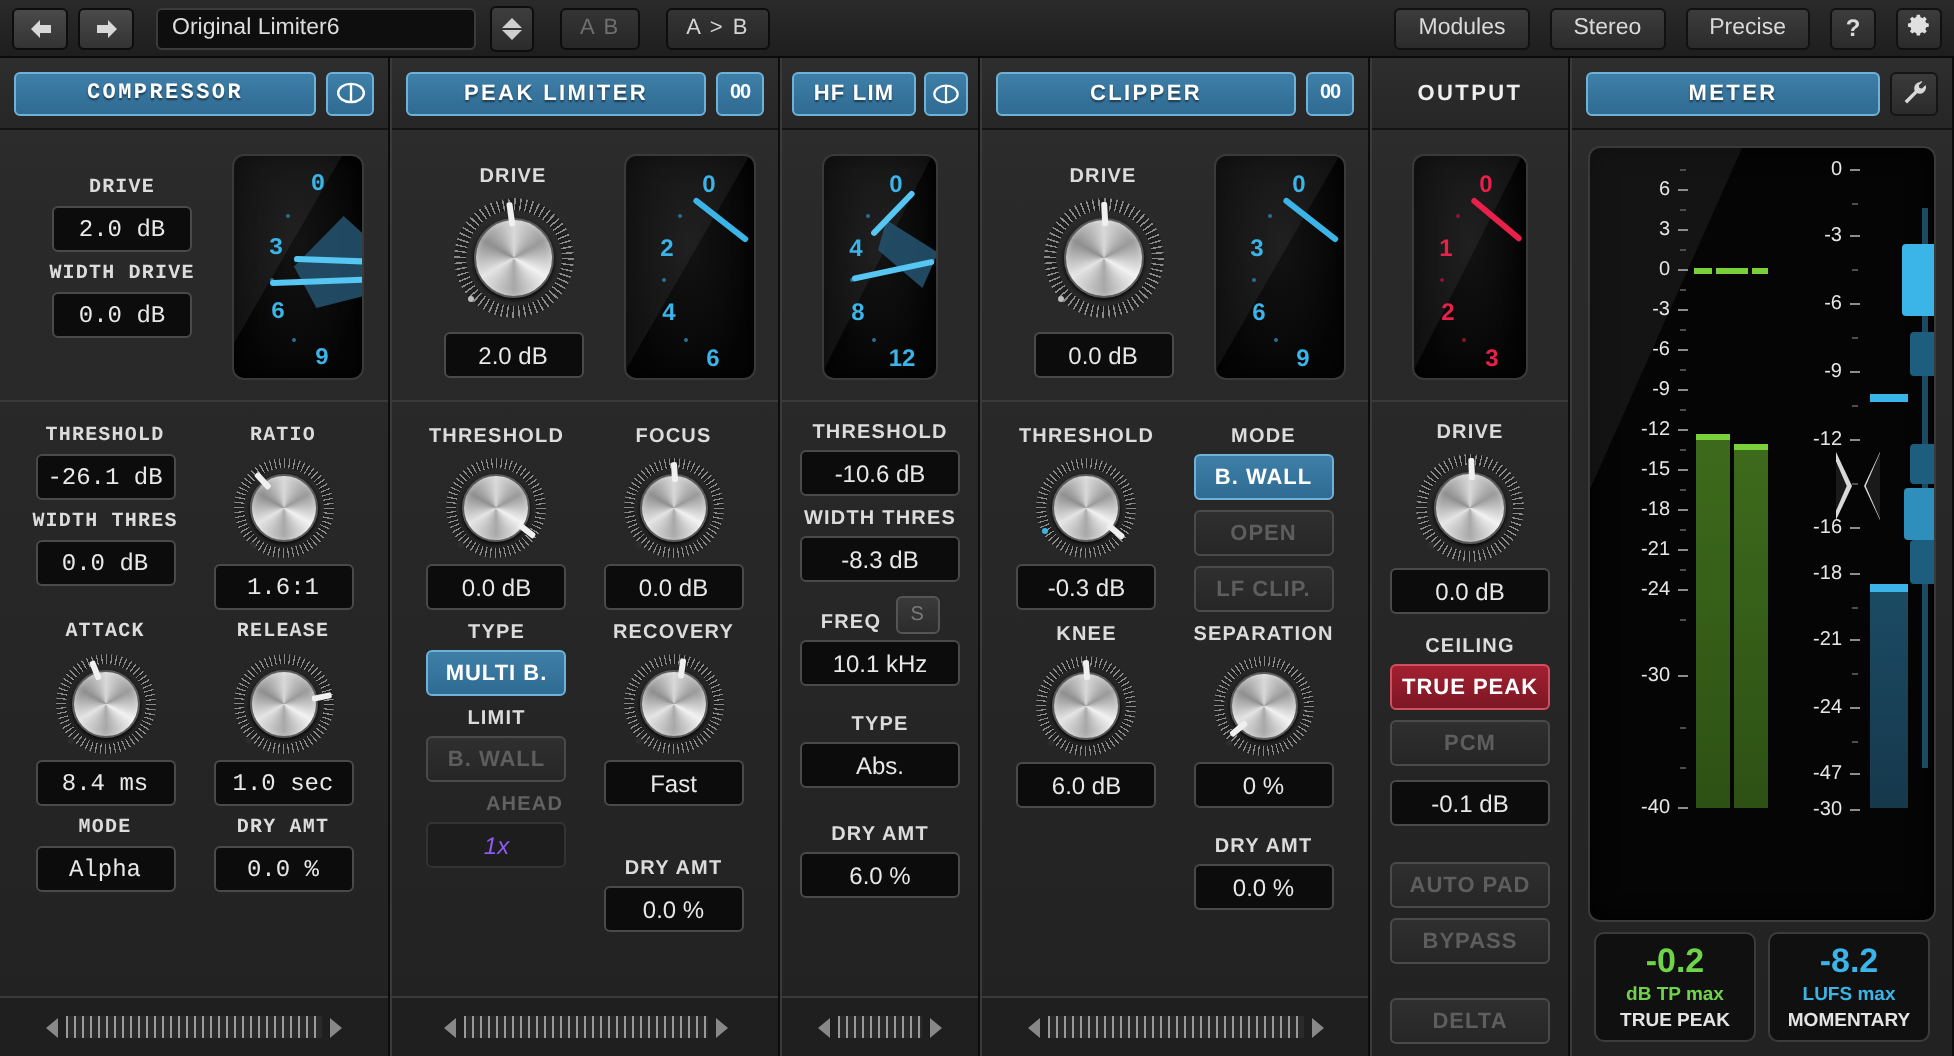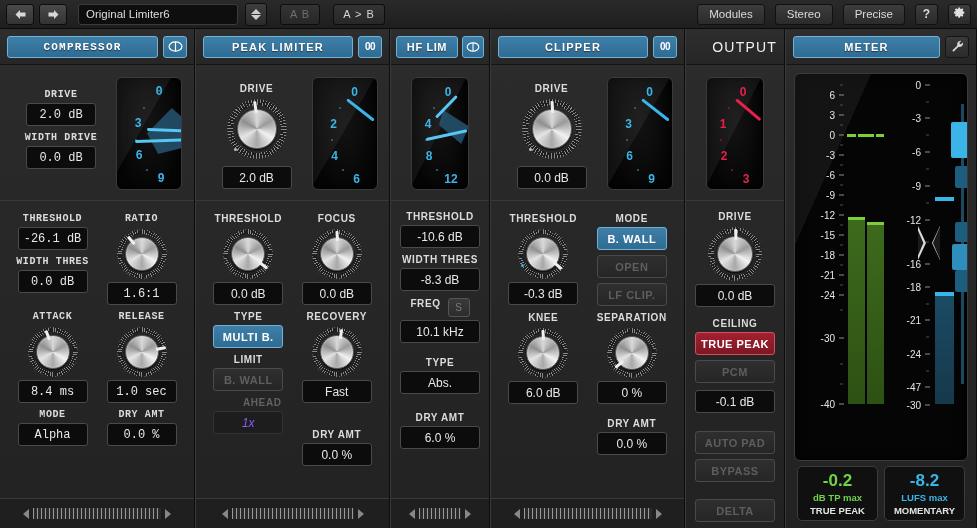--- a/index.html
+++ b/index.html
@@ -496,21 +496,21 @@
         </div>
       </div>
 
       <div class="divider"></div>
       <div class="body" style="padding:4px 6px 0;">
         <div class="col">
           <div class="lbl">THRESHOLD</div>
           <div class="val w80">-10.6 dB</div>
           <div class="lbl">WIDTH THRES</div>
           <div class="val w80">-8.3 dB</div>
-          <div style="display:flex;align-items:flex-start;gap:7px;margin:7px 0 3px;">
+          <div style="display:flex;align-items:flex-end;gap:7px;margin:7px 0 3px;">
             <div class="lbl" style="margin:0;">FREQ</div>
             <div style="width:22px;height:19px;border-radius:3px;background:linear-gradient(#3a3a3a,#2c2c2c);border:1px solid #555;color:#7a7a7a;font-size:10px;display:flex;align-items:center;justify-content:center;">S</div>
           </div>
           <div class="val w80">10.1 kHz</div>
           <div class="lbl" style="margin-top:14px;">TYPE</div>
           <div class="val w80">Abs.</div>
           <div class="lbl" style="margin-top:18px;">DRY AMT</div>
           <div class="val w80">6.0 %</div>
         </div>
       </div>
@@ -600,21 +600,21 @@
       </div>
       <div class="scrollstrip">
         <span class="arr l"></span>
         <span class="grip" style="width:128px;"></span>
         <span class="arr r"></span>
       </div>
     </div>
 
     <div class="panel w-narrow">
       <div class="panel-head">
-        <div style="flex:1;text-align:right;color:#efefef;font-size:14px;font-weight:normal;letter-spacing:1.2px;">OUTPUT</div>
+        <div style="flex:1;text-align:center;color:#efefef;font-size:11px;font-weight:bold;letter-spacing:1.2px;">OUTPUT</div>
       </div>
 
       <div class="gauge-wrap">
         <div class="gauge" style="width:58px;height:113px;">
           <div class="shade"></div>
           <div class="glabel" style="left:36px;top:14px;color:#e8204a;">0</div>
           <div class="gdot" style="left:22px;top:30px;background:#8c1530;"></div>
           <div class="glabel" style="left:16px;top:46px;color:#e8204a;">1</div>
           <div class="gdot" style="left:14px;top:62px;background:#8c1530;"></div>
           <div class="glabel" style="left:17px;top:78px;color:#e8204a;">2</div>

